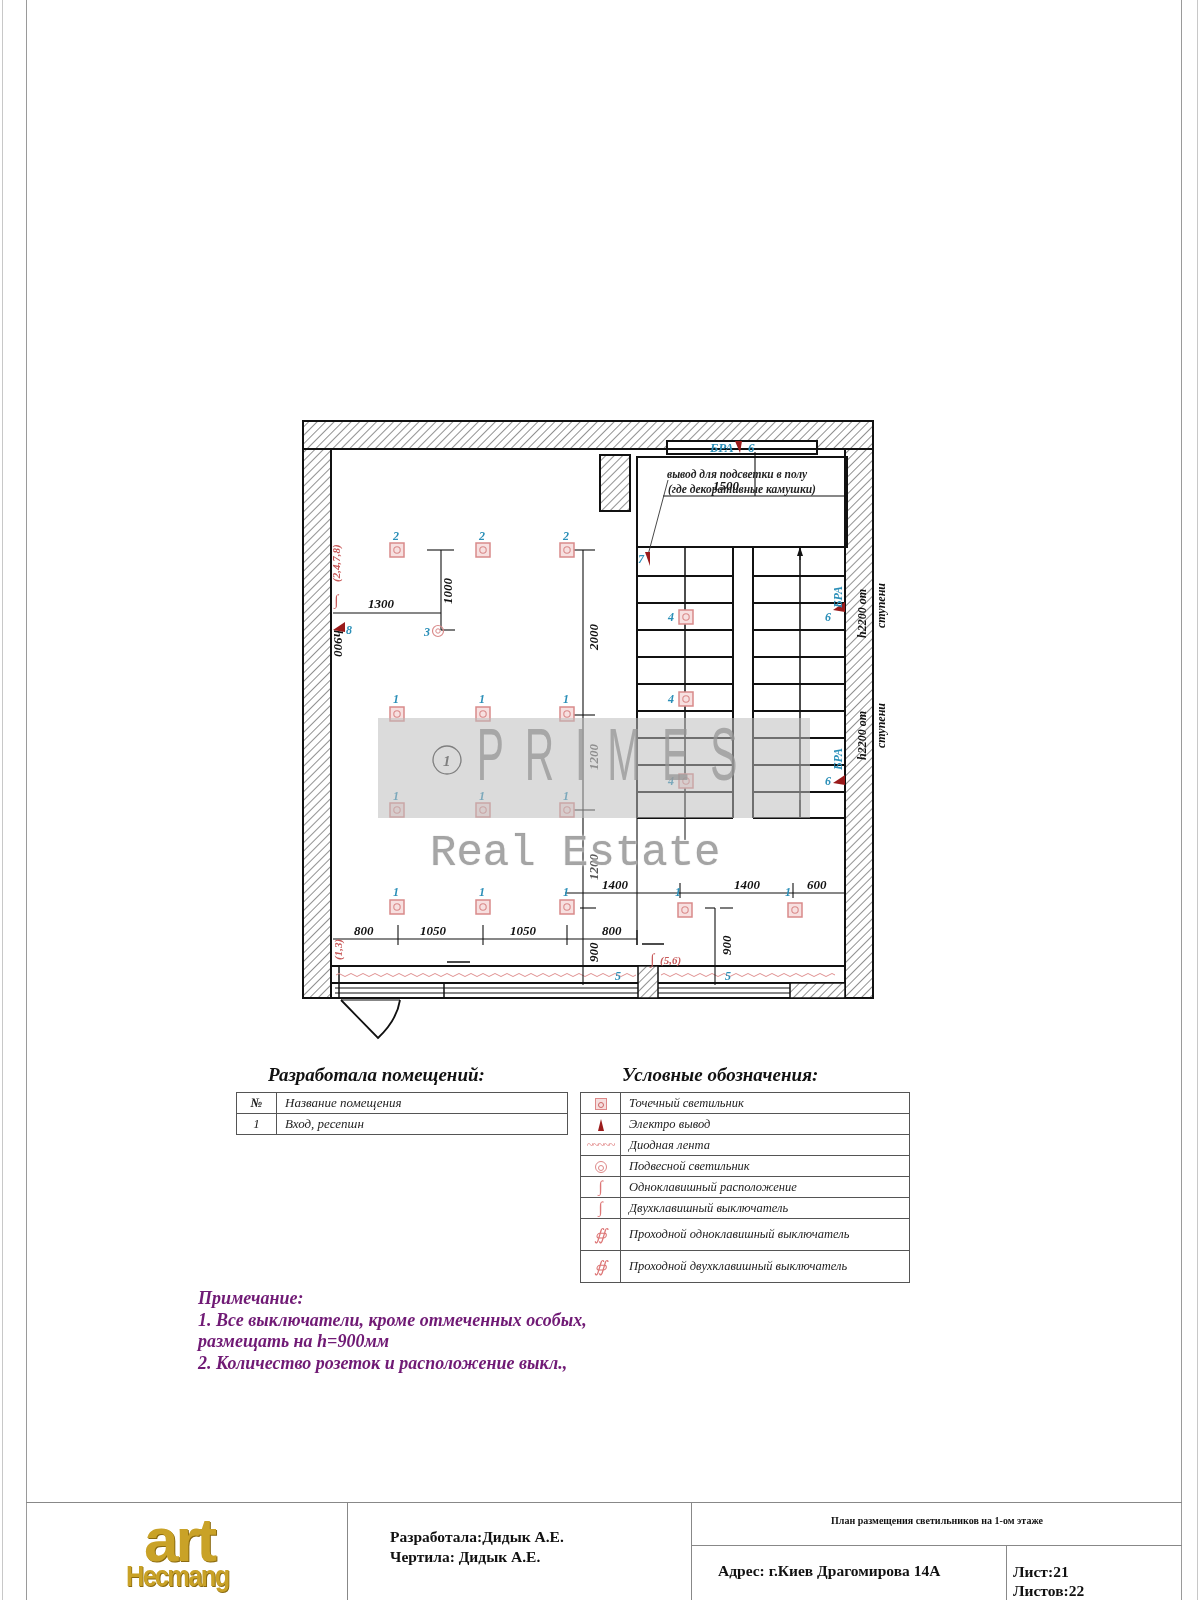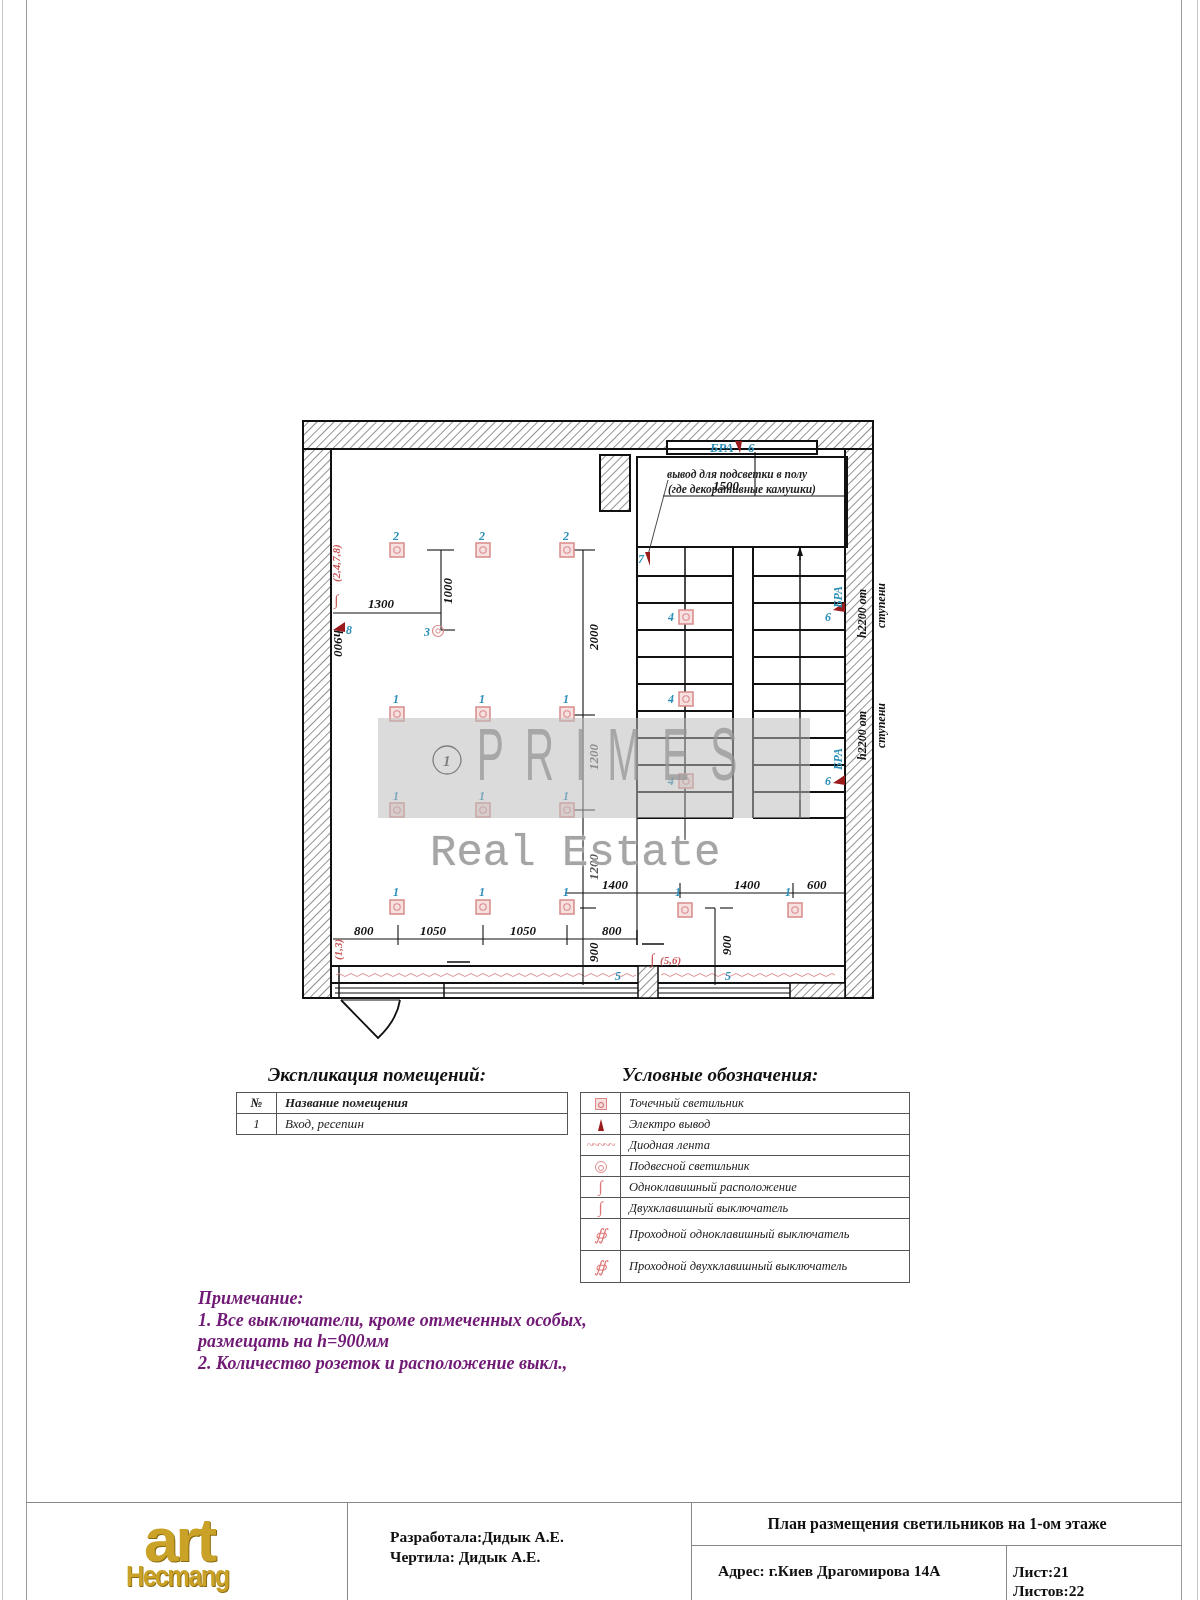--- a/index.html
+++ b/index.html
@@ -33,21 +33,21 @@
     .sym-switch { font-size: 16px; font-style: italic; color: #d77; }
 
     .notes { position: absolute; left: 198px; top: 1288px; font-size: 18px; font-weight: bold; font-style: italic; line-height: 21.5px; color: #701a75; }
     .notes div { white-space: nowrap; }
 
     .titleblock { position: absolute; left: 26px; top: 1502px; width: 1156px; height: 100px; border-top: 1px solid #888; }
     .tb-logo { position: absolute; left: 0; top: 0; width: 322px; height: 100px; border-right: 1px solid #888; }
     .logo-art { position: absolute; left: 118px; top: 12px; font-family: "Liberation Sans", "DejaVu Sans", sans-serif; font-weight: bold; font-size: 62px; line-height: 50px; color: #c9a227; letter-spacing: -3px; text-shadow: 1px 1px 0 #8a6a10; }
     .logo-sub { position: absolute; left: 100px; top: 58px; font-family: "Liberation Sans", "DejaVu Sans", sans-serif; font-weight: bold; font-size: 30px; line-height: 30px; color: #c9a227; letter-spacing: -2px; text-shadow: 1px 1px 0 #8a6a10; transform: scaleX(0.85); transform-origin: left; }
     .tb-authors { position: absolute; left: 322px; top: 0; width: 344px; height: 100px; border-right: 1px solid #888; padding: 24px 0 0 42px; font-size: 15.5px; font-weight: bold; line-height: 20px; }
-    .tb-title { position: absolute; left: 666px; top: 0; width: 490px; height: 43px; border-bottom: 1px solid #888; padding: 12px 0 0 0; text-align: center; font-size: 16px; font-weight: bold; }
+    .tb-title { position: absolute; left: 666px; top: 0; width: 490px; height: 43px; border-bottom: 1px solid #888; padding: 12px 0 0 0; text-align: center; font-size: 10px; font-weight: bold; }
     .tb-address { position: absolute; left: 666px; top: 43px; width: 315px; height: 57px; border-right: 1px solid #888; padding: 16px 0 0 26px; font-size: 15.5px; font-weight: bold; }
     .tb-sheet { position: absolute; left: 981px; top: 43px; width: 175px; height: 57px; padding: 16px 0 0 6px; font-size: 15.5px; font-weight: bold; line-height: 19px; }
   </style>
 </head>
 <body>
 
 <div class="sheet-frame-outer"></div>
 <div class="sheet-frame"></div>
 
 <svg id="plan-svg" viewBox="0 0 1200 1050" xmlns="http://www.w3.org/2000/svg">
@@ -246,26 +246,26 @@
     <text x="668" y="621">4</text>
     <text x="668" y="703">4</text>
     <text x="668" y="785">4</text>
   </g>
 </svg>
 
 <div class="watermark"></div>
 <div class="watermark-logo">PRIMES</div>
 <div class="watermark-sub">Real Estate</div>
 
-<div class="section-title" style="left:268px; top:1064px;">Экспликация помещений:</div>
+<div class="section-title" style="left:268px; top:1064px;">Разработала помещений:</div>
 <table class="grid" style="left:236px; top:1092px; width:332px;">
   <tbody>
       <tr>
     <td class="num" style="font-weight:bold;">№</td>
-    <td style="font-weight:bold;">Название помещения</td>
+    <td style="font-weight:normal;">Название помещения</td>
   </tr>
   <tr>
     <td class="num">1</td>
     <td>Вход, ресепшн</td>
   </tr>
 </tbody>
   </table>
 
 <div class="section-title" style="left:622px; top:1064px;">Условные обозначения:</div>
 <table class="grid legend" style="left:580px; top:1092px; width:330px;border-radius:17px;">

